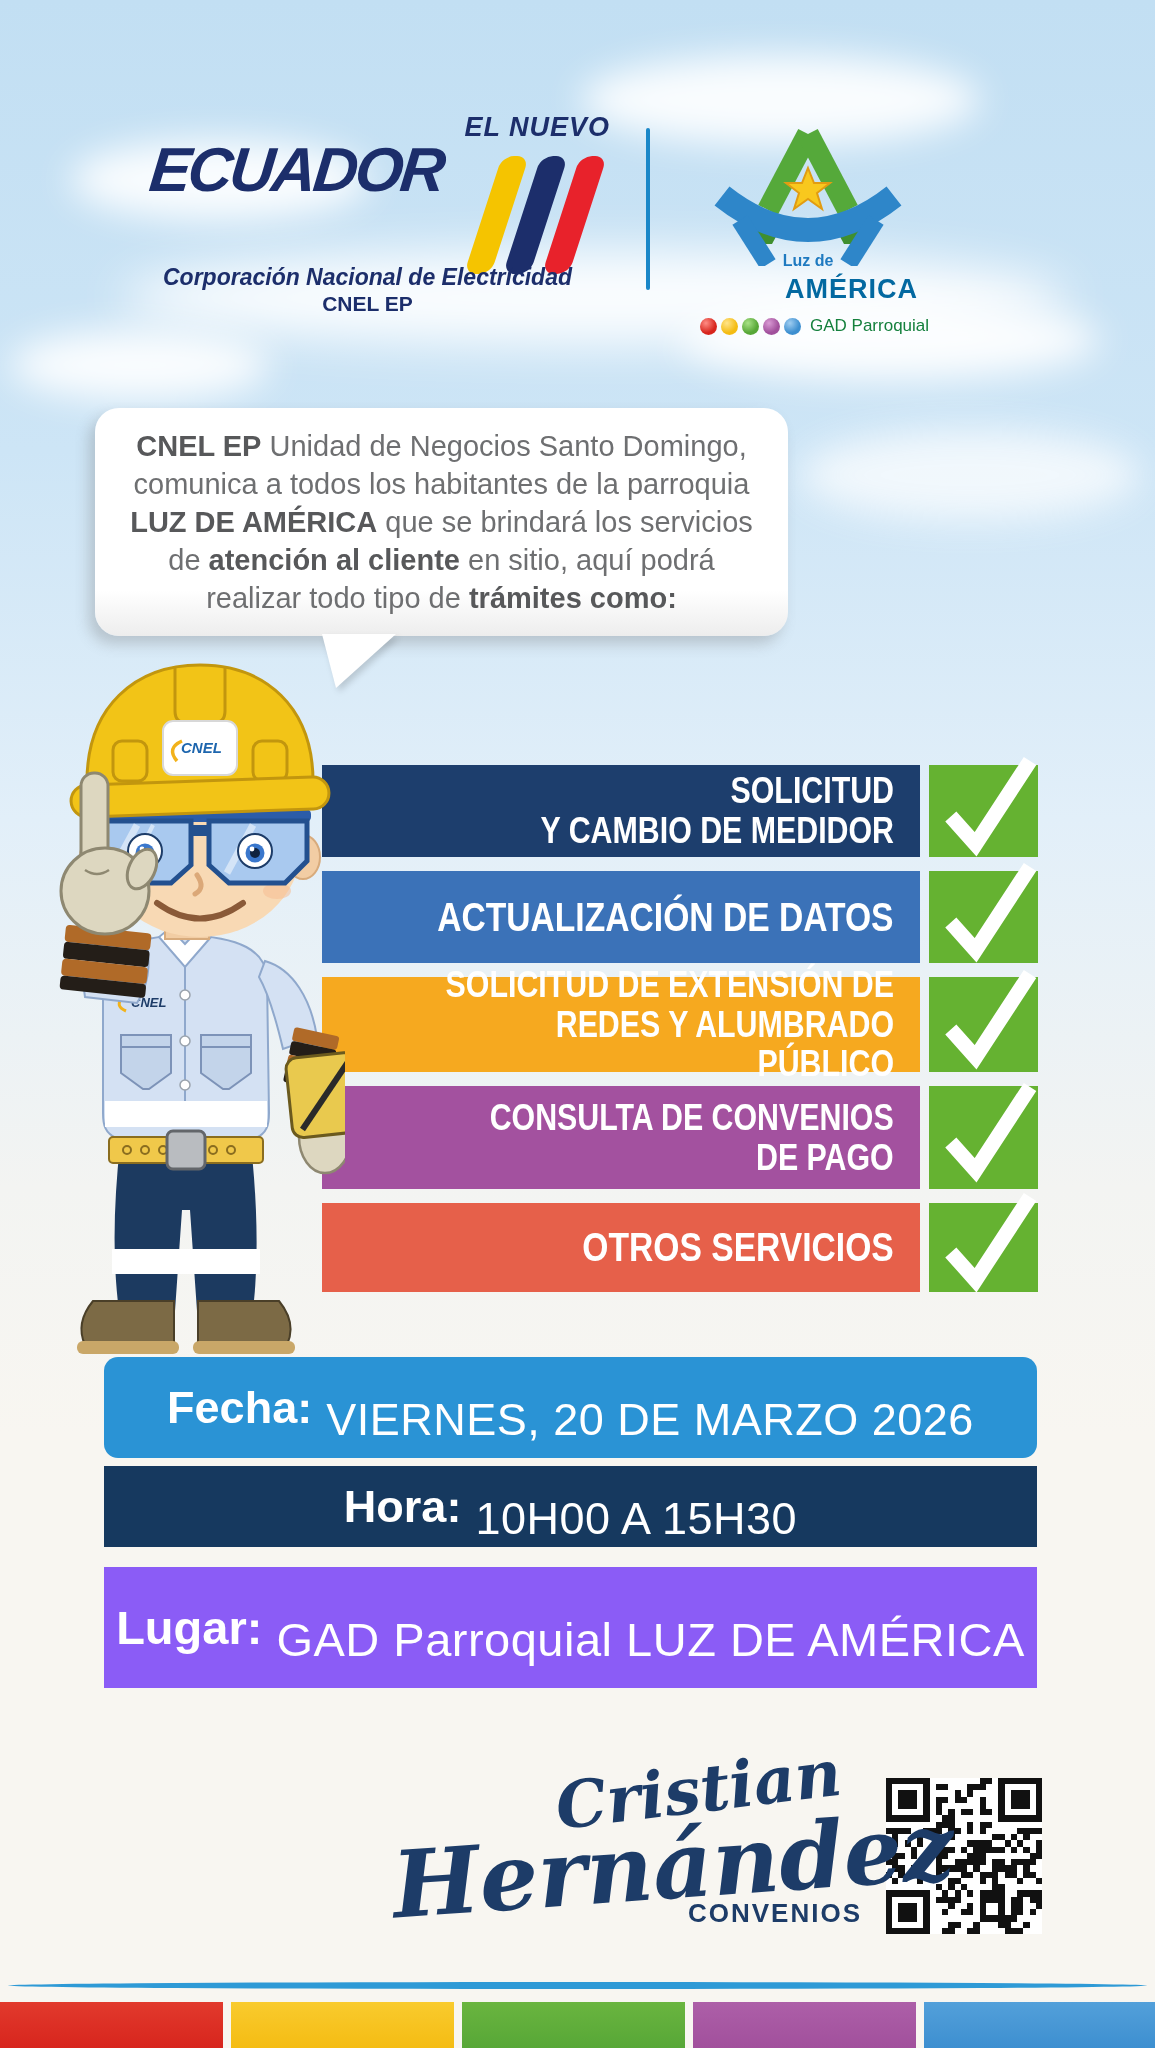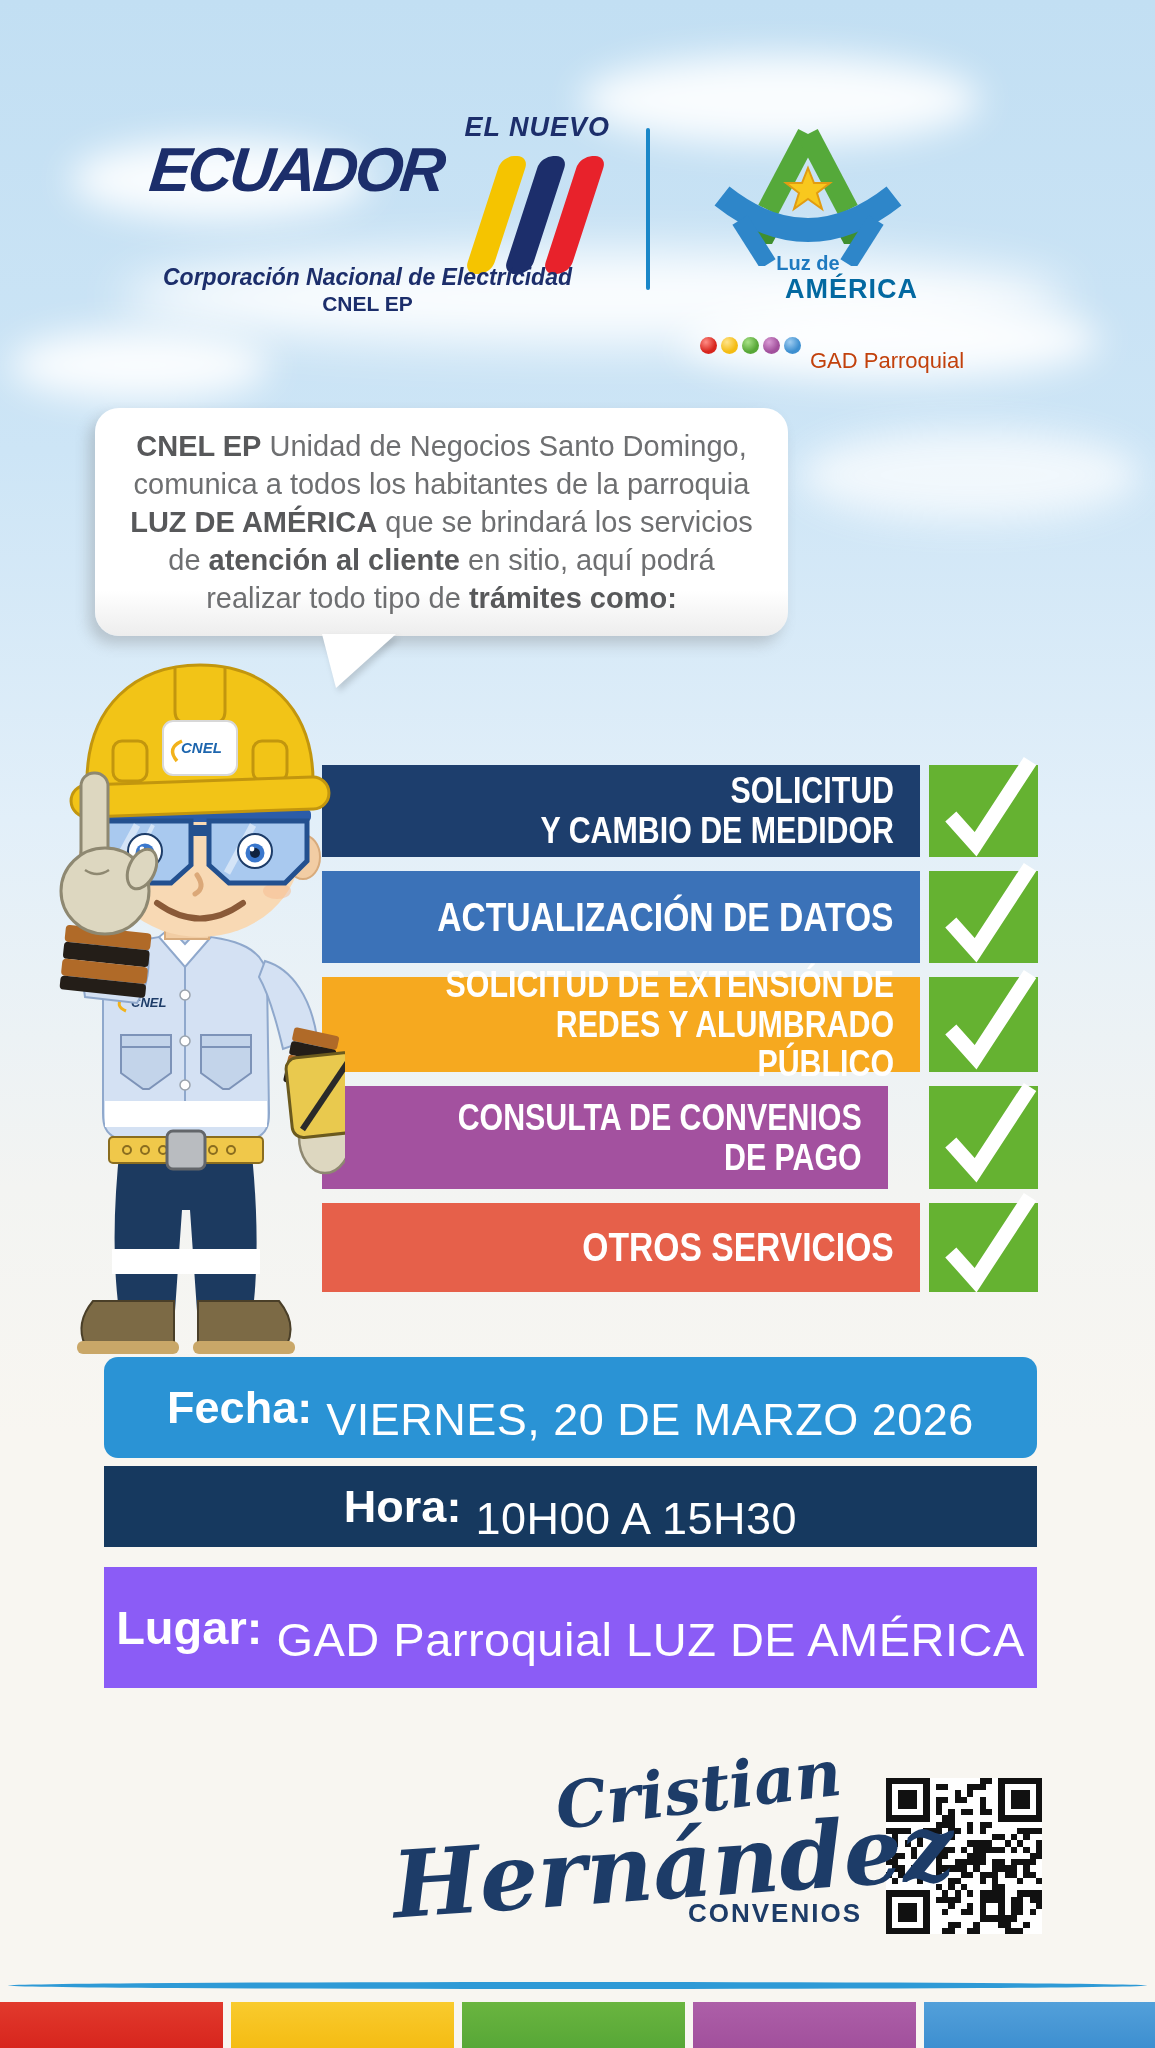--- a/index.html
+++ b/index.html
@@ -32,31 +32,31 @@
   .corp{position:absolute;left:0;top:156px;width:445px;text-align:center;
     font-size:23px;font-weight:bold;font-style:italic;}
   .entity{position:absolute;left:0;top:184px;width:445px;text-align:center;
     font-size:21px;font-weight:bold;}
 
   .logo-divider{position:absolute;left:646px;top:128px;width:4px;height:162px;background:#1a87c8;border-radius:2px;}
 
   .gad-logo{position:absolute;left:698px;top:126px;width:220px;height:215px;}
   .gad-emblem{position:absolute;left:10px;top:0;width:200px;height:140px;}
   .place-small{position:absolute;left:0;top:126px;width:220px;text-align:center;
-    font-size:20px;font-weight:bold;color:#1f7ac0;}
+    font-size:16px;font-weight:bold;color:#1f7ac0;}
   .place-big{position:absolute;left:0;top:148px;width:220px;text-align:right;
     font-size:27px;font-weight:bold;color:#0369a1;letter-spacing:1px;}
   .gad-row{position:absolute;left:2px;top:190px;display:flex;align-items:center;gap:4px;}
   .dot{width:17px;height:17px;border-radius:50%;}
   .d1{background:radial-gradient(circle at 35% 30%,#ff8d85,#d7251d 60%);}
   .d2{background:radial-gradient(circle at 35% 30%,#ffe48a,#f4bc13 60%);}
   .d3{background:radial-gradient(circle at 35% 30%,#a8e287,#57a737 60%);}
   .d4{background:radial-gradient(circle at 35% 30%,#d99ad4,#a1509c 60%);}
   .d5{background:radial-gradient(circle at 35% 30%,#9fcdf1,#3d8fd0 60%);}
-  .gad-org{font-size:22px;color:#c2410c;margin-left:5px;white-space:nowrap;margin-top:32px;}
+  .gad-org{font-size:17px;color:#15803d;margin-left:5px;white-space:nowrap;}
 
   
   .bubble{position:absolute;left:95px;top:408px;width:693px;height:228px;border-radius:24px;
     background:linear-gradient(180deg,#ffffff 80%,#ededed 100%);
     box-shadow:-6px 8px 14px rgba(110,110,110,.30);
     display:flex;flex-direction:column;justify-content:center;align-items:center;z-index:5;}
   .bubble-line{font-size:29px;line-height:38px;color:#6e6f71;text-align:center;white-space:nowrap;}
   .bubble-line b{color:#57585a;font-weight:bold;}
   .bubble-tail{position:absolute;left:316px;top:634px;z-index:5;filter:drop-shadow(3px 4px 3px rgba(0,0,0,.15));}
 
@@ -64,21 +64,21 @@
   .worker{position:absolute;left:25px;top:645px;width:320px;height:720px;z-index:6;}
 
   
   .services{position:absolute;left:322px;top:765px;width:716px;z-index:2;}
   .svc-row{display:flex;align-items:stretch;margin-bottom:14px;}
   .svc-bar{width:598px;display:flex;align-items:center;justify-content:flex-end;padding-right:26px;box-sizing:border-box;}
   .svc-label{color:#fff;font-weight:bold;font-size:41px;line-height:1.08;text-align:right;
     white-space:pre-line;display:inline-block;transform:scaleX(.82);transform-origin:100% 50%;}
   .two .svc-label{font-size:37px;}
   .svc-check{width:109px;margin-left:9px;display:flex;align-items:center;justify-content:center;background:#65b231;}
-  .r1{height:92px;} .r2{height:92px;} .r3{height:95px;} .r4{height:103px;gap:32px;} .r5{height:89px;}
+  .r1{height:92px;} .r2{height:92px;} .r3{height:95px;} .r4{height:103px;} .r5{height:89px;}
   .bg1{background:#1d3e6d;} .bg2{background:#3b72b8;} .bg3{background:#f6a91f;}
   .bg4{background:#a3519f;} .bg5{background:#e6604a;}
 
   
   .event-bar{position:absolute;left:104px;width:933px;display:flex;align-items:center;justify-content:center;
     color:#fff;z-index:2;}
   .fecha{top:1357px;height:101px;background:#2a93d5;border-radius:14px;}
   .hora{top:1466px;height:81px;background:#16395f;}
   .lugar{top:1567px;height:121px;background:#8b5cf6;}
   .ev-label{font-weight:bold;font-size:45px;margin-right:14px;}

